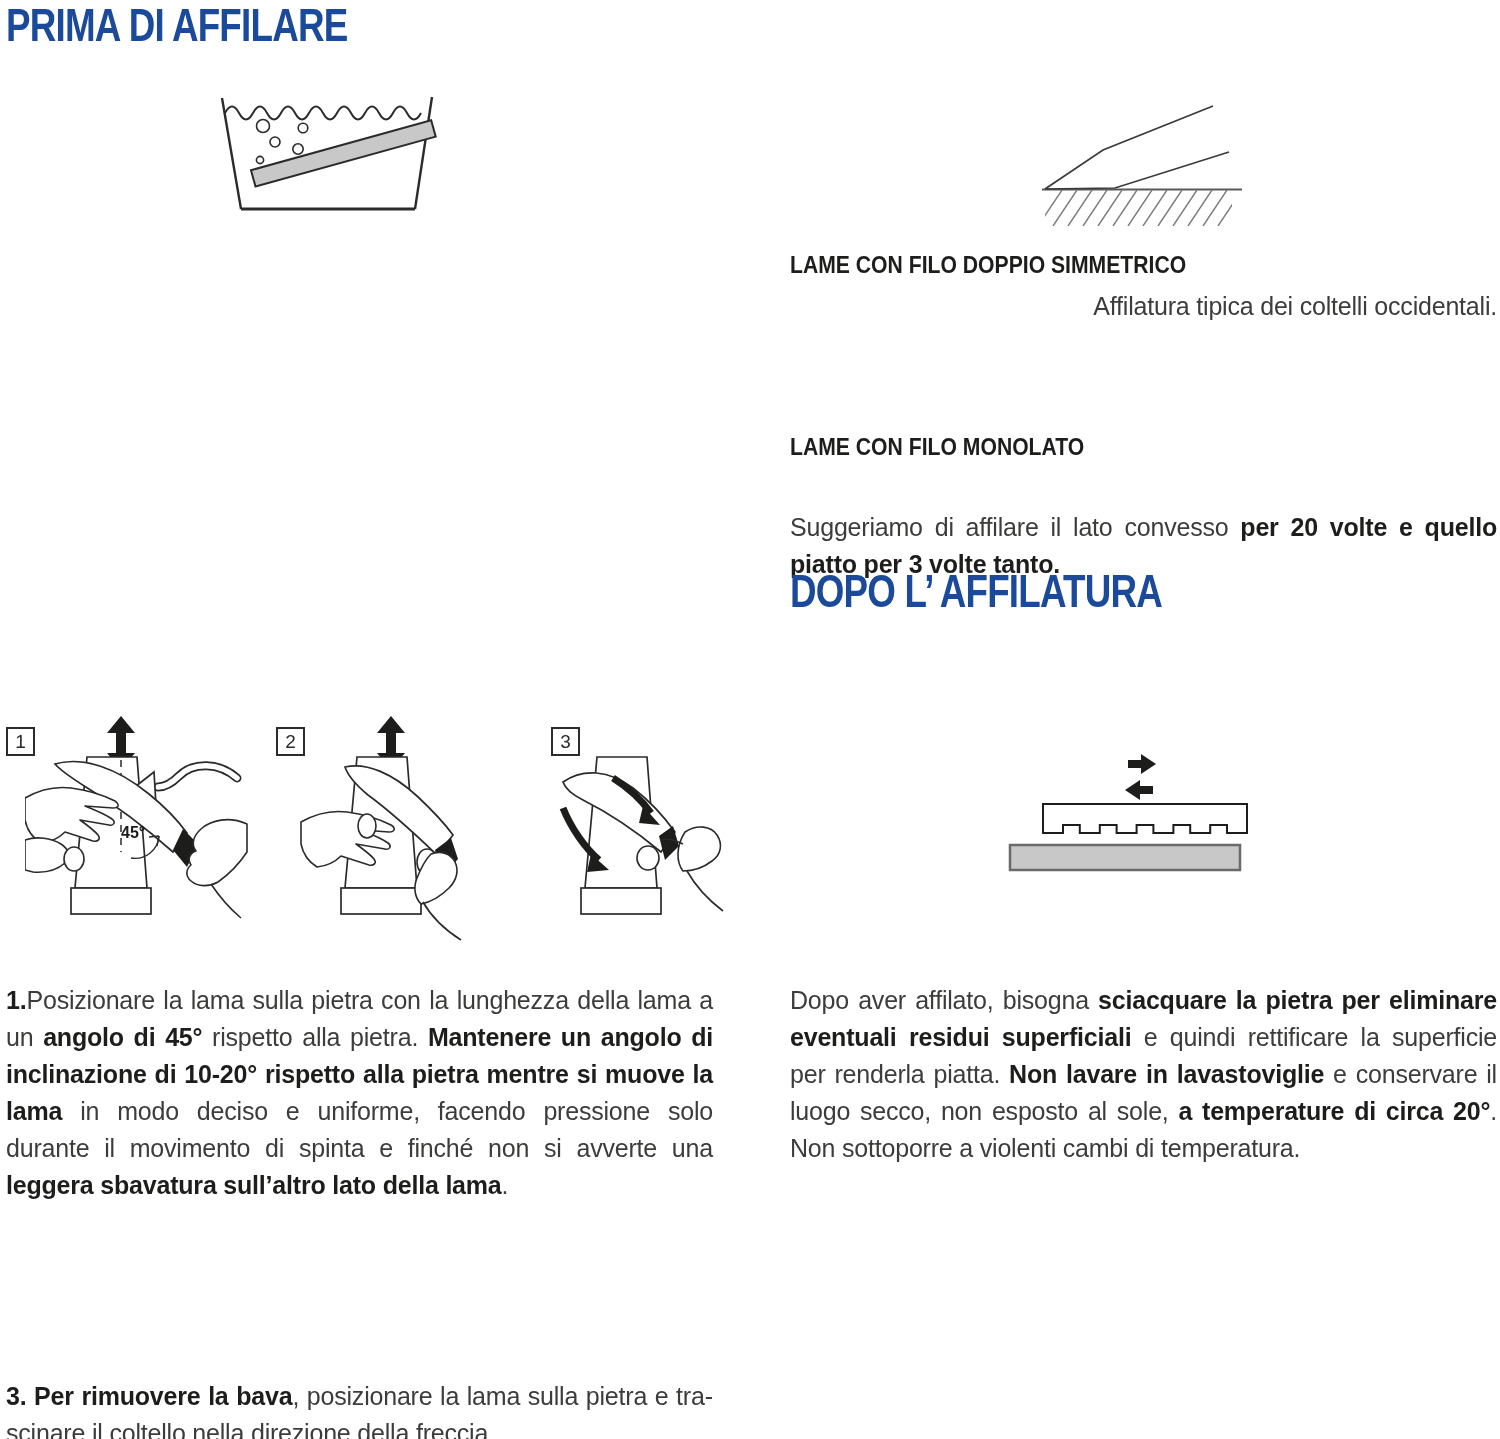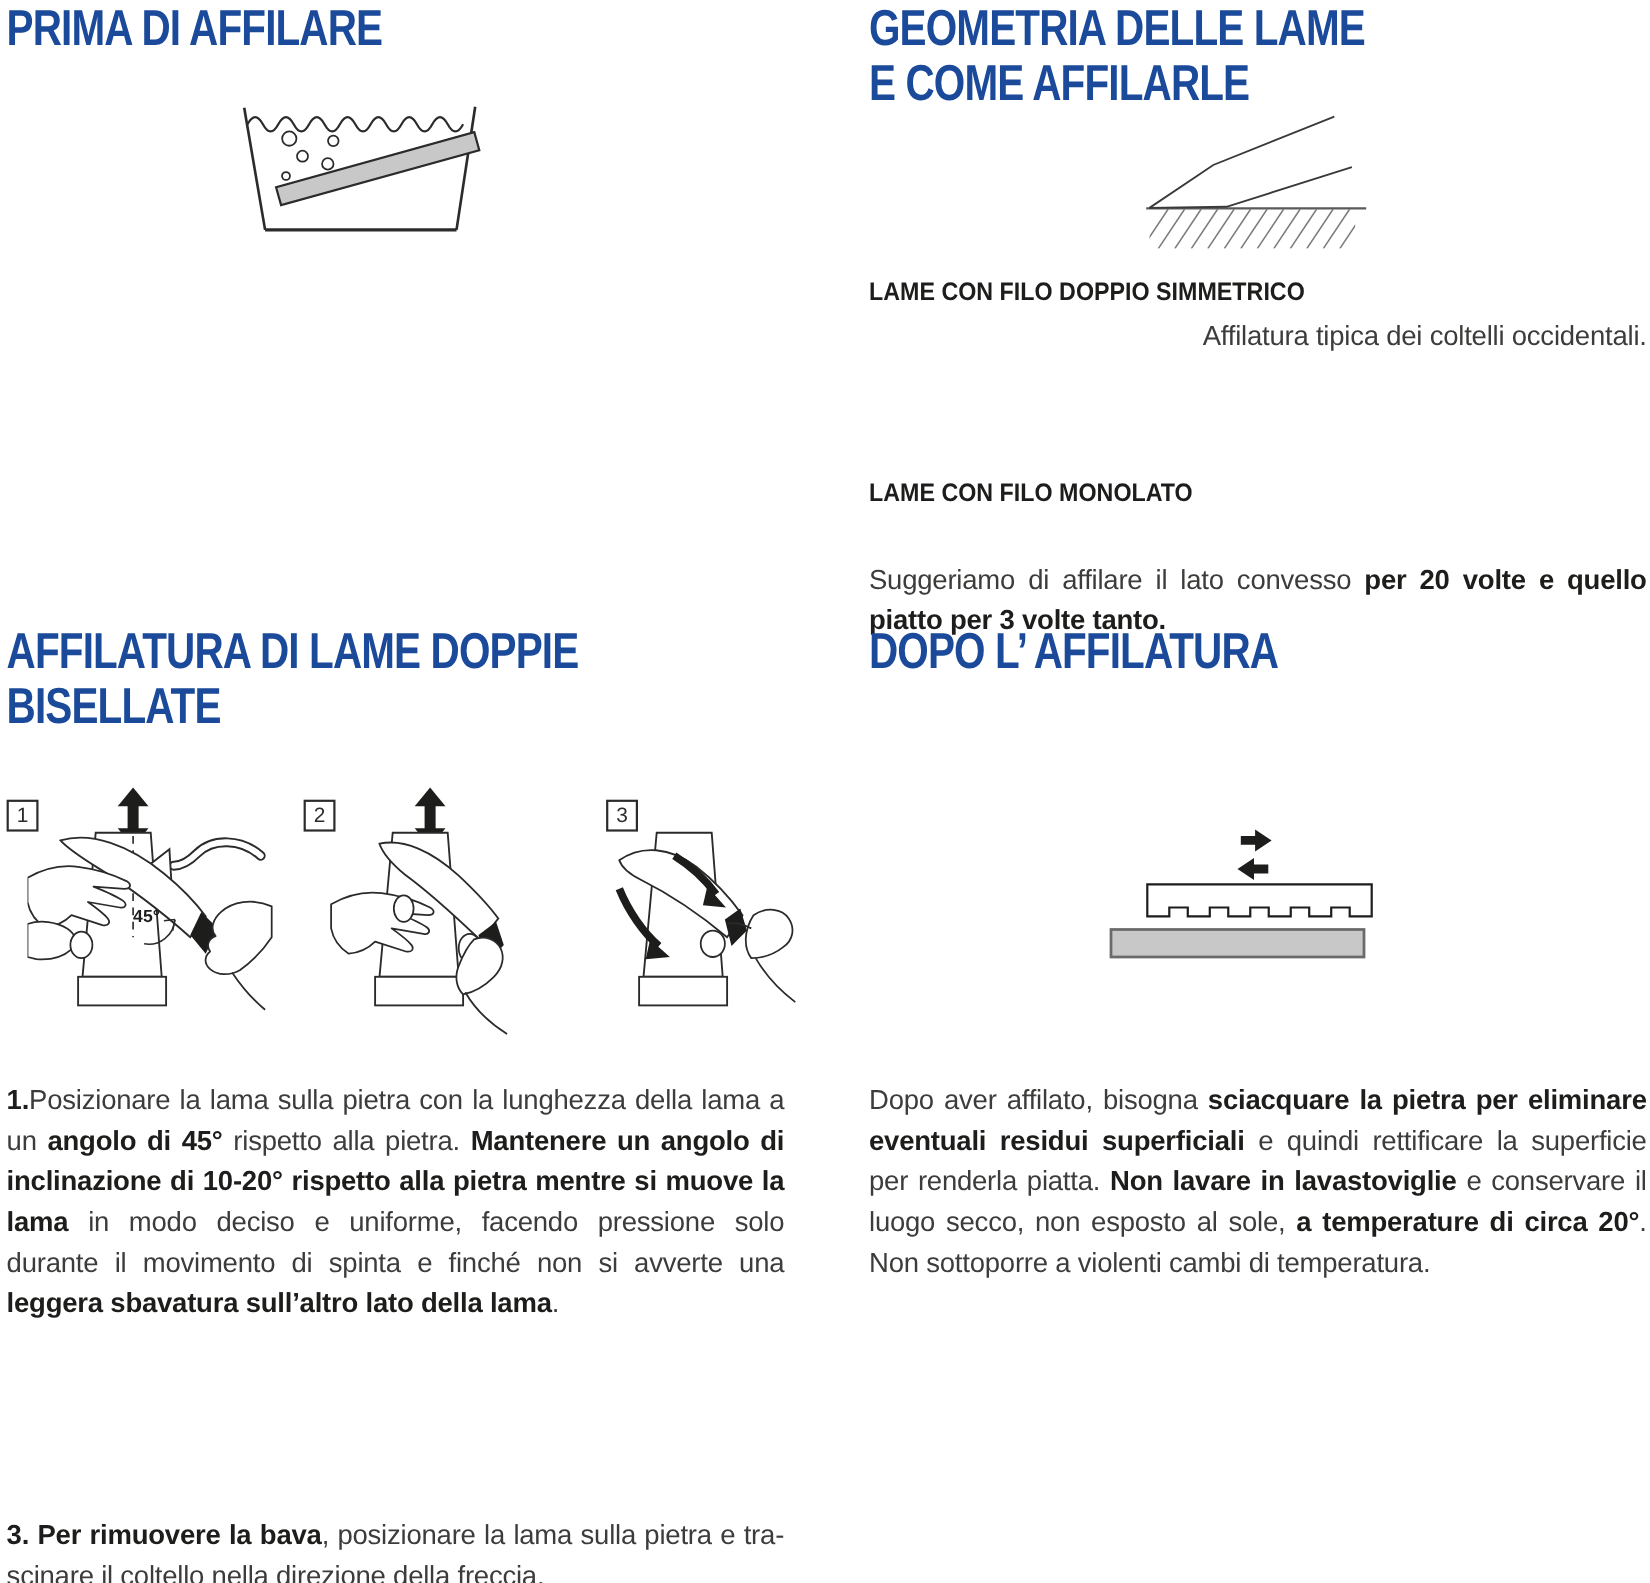--- a/index.html
+++ b/index.html
@@ -39,24 +39,20 @@
       <circle cx="93" cy="67" r="5.2"></circle>
       <circle cx="55" cy="78" r="3.6"></circle>
       <circle cx="77" cy="84" r="3.2"></circle>
     </g>
     <rect x="45" y="63" width="187" height="17" transform="rotate(-15.5 138 72)" fill="#c8c8c8" stroke="#2b2b2b" stroke-width="2"></rect>
   </svg>
 
   <div class="abs col" style="left:6px;top:250px;">
   </div>
 
-  <div class="abs" style="left:790px;top:0px;">
-    <div class="h1">GEOMETRIA DELLE LAME</div>
-    <div class="h1">E COME AFFILARLE</div>
-  </div>
 
   <svg class="abs" style="left:1030px;top:90px;" width="240" height="145" viewBox="0 0 240 145">
     <defs>
       <clipPath id="hatchclip">
           <rect x="15" y="100" width="187" height="36"></rect>
         </clipPath>
     </defs>
     <line x1="12" y1="99.5" x2="212" y2="99.5" stroke="#5a5a5a" stroke-width="2"></line>
     <g clip-path="url(#hatchclip)" stroke="#7a7a7a" stroke-width="1.4">
       <line x1="8" y1="136" x2="32" y2="100"></line>
@@ -78,24 +74,20 @@
       <polyline points="15,99 85,98 199,62"></polyline>
     </g>
   </svg>
 
   <div class="abs sub" style="left:790px;top:252px;">LAME CON FILO DOPPIO SIMMETRICO</div>
   <div class="abs col body nj" style="left:790px;top:288px;">Affilatura tipica dei coltelli occidentali.</div>
 
   <div class="abs sub" style="left:790px;top:434px;">LAME CON FILO MONOLATO</div>
   <div class="abs col body" style="left:790px;top:468px;margin-top:41px;">Suggeriamo di affilare il lato convesso <b>per 20 volte e quello piatto per 3 volte tanto.</b></div>
 
-  <div class="abs" style="left:6px;top:566px;">
-    <div class="h1">AFFILATURA DI LAME DOPPIE</div>
-    <div class="h1">BISELLATE</div>
-  </div>
 
   <div class="badge" style="left:6px;top:727px;">1</div>
   <div class="badge" style="left:276px;top:727px;">2</div>
   <div class="badge" style="left:551px;top:727px;">3</div>
 
   <svg class="abs" style="left:25px;top:712px;" width="225" height="250" viewBox="0 0 225 250">
     <g fill="#1d1d1b">
       <polygon points="96,4 82,21 110,21"></polygon>
       <rect x="91" y="19" width="10" height="24"></rect>
       <polygon points="96,58 82,41 110,41"></polygon>

